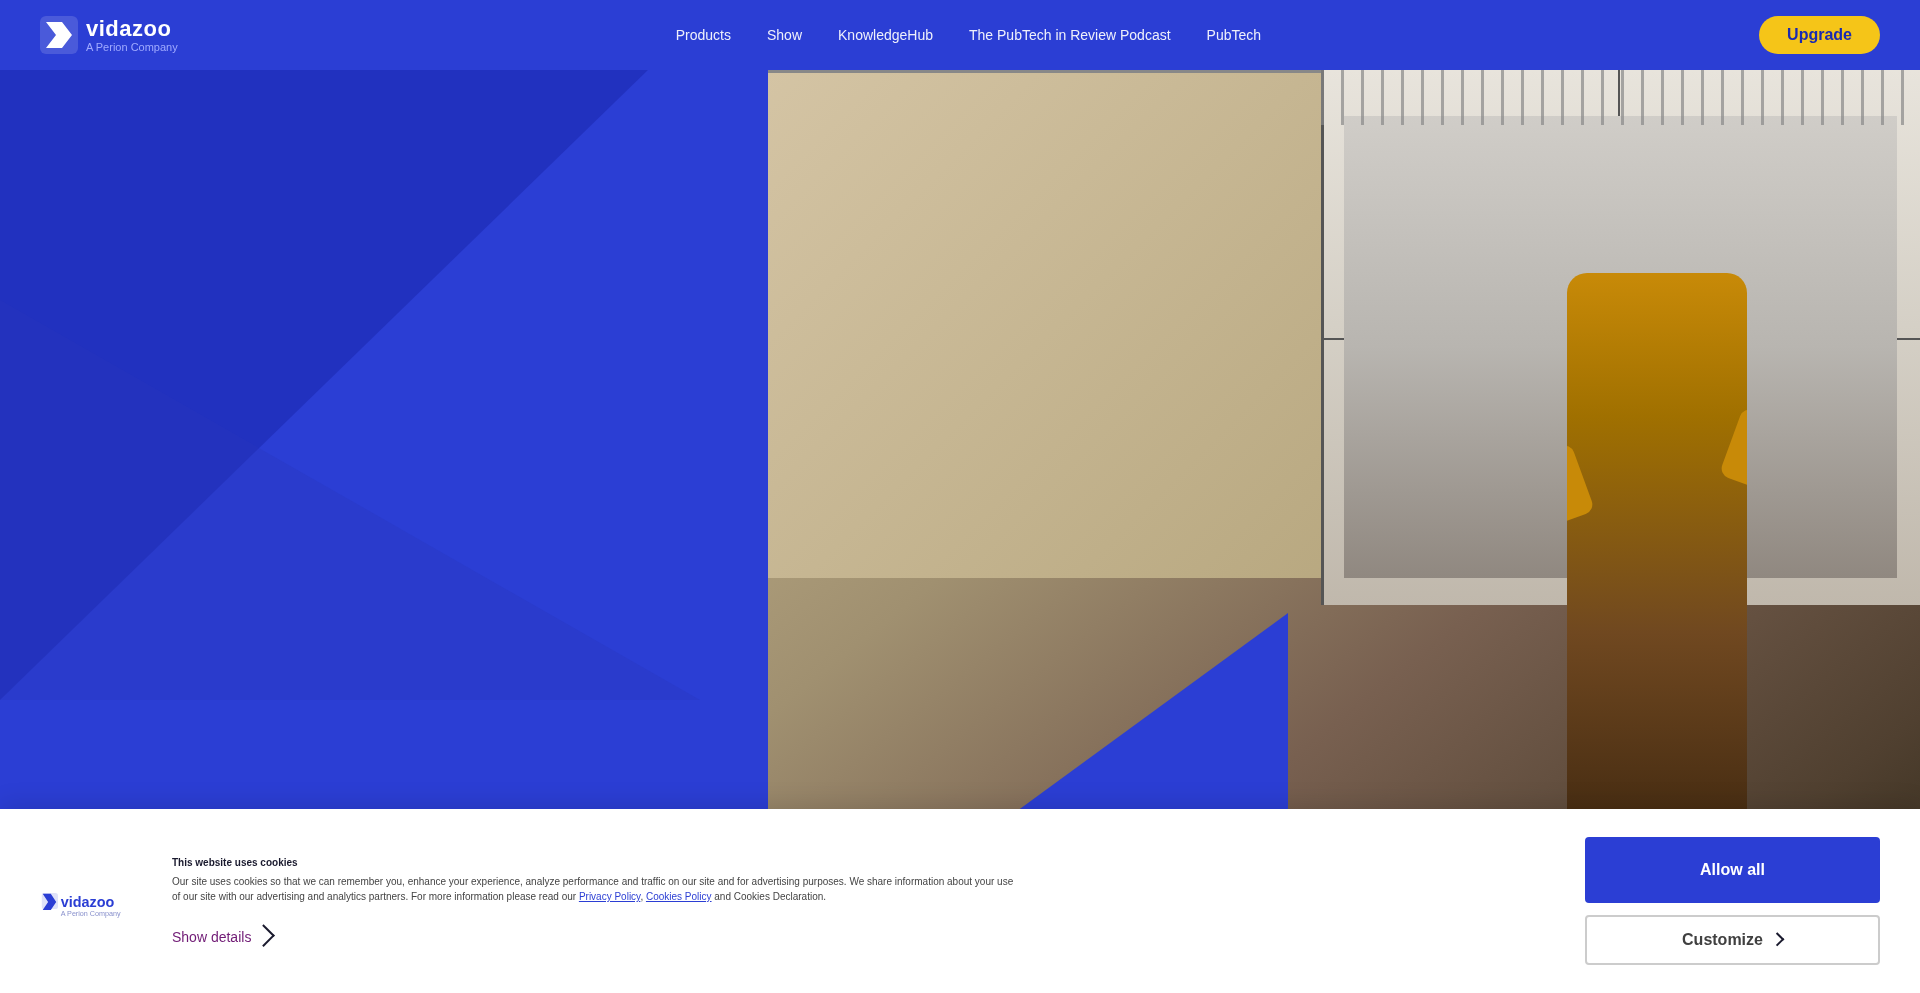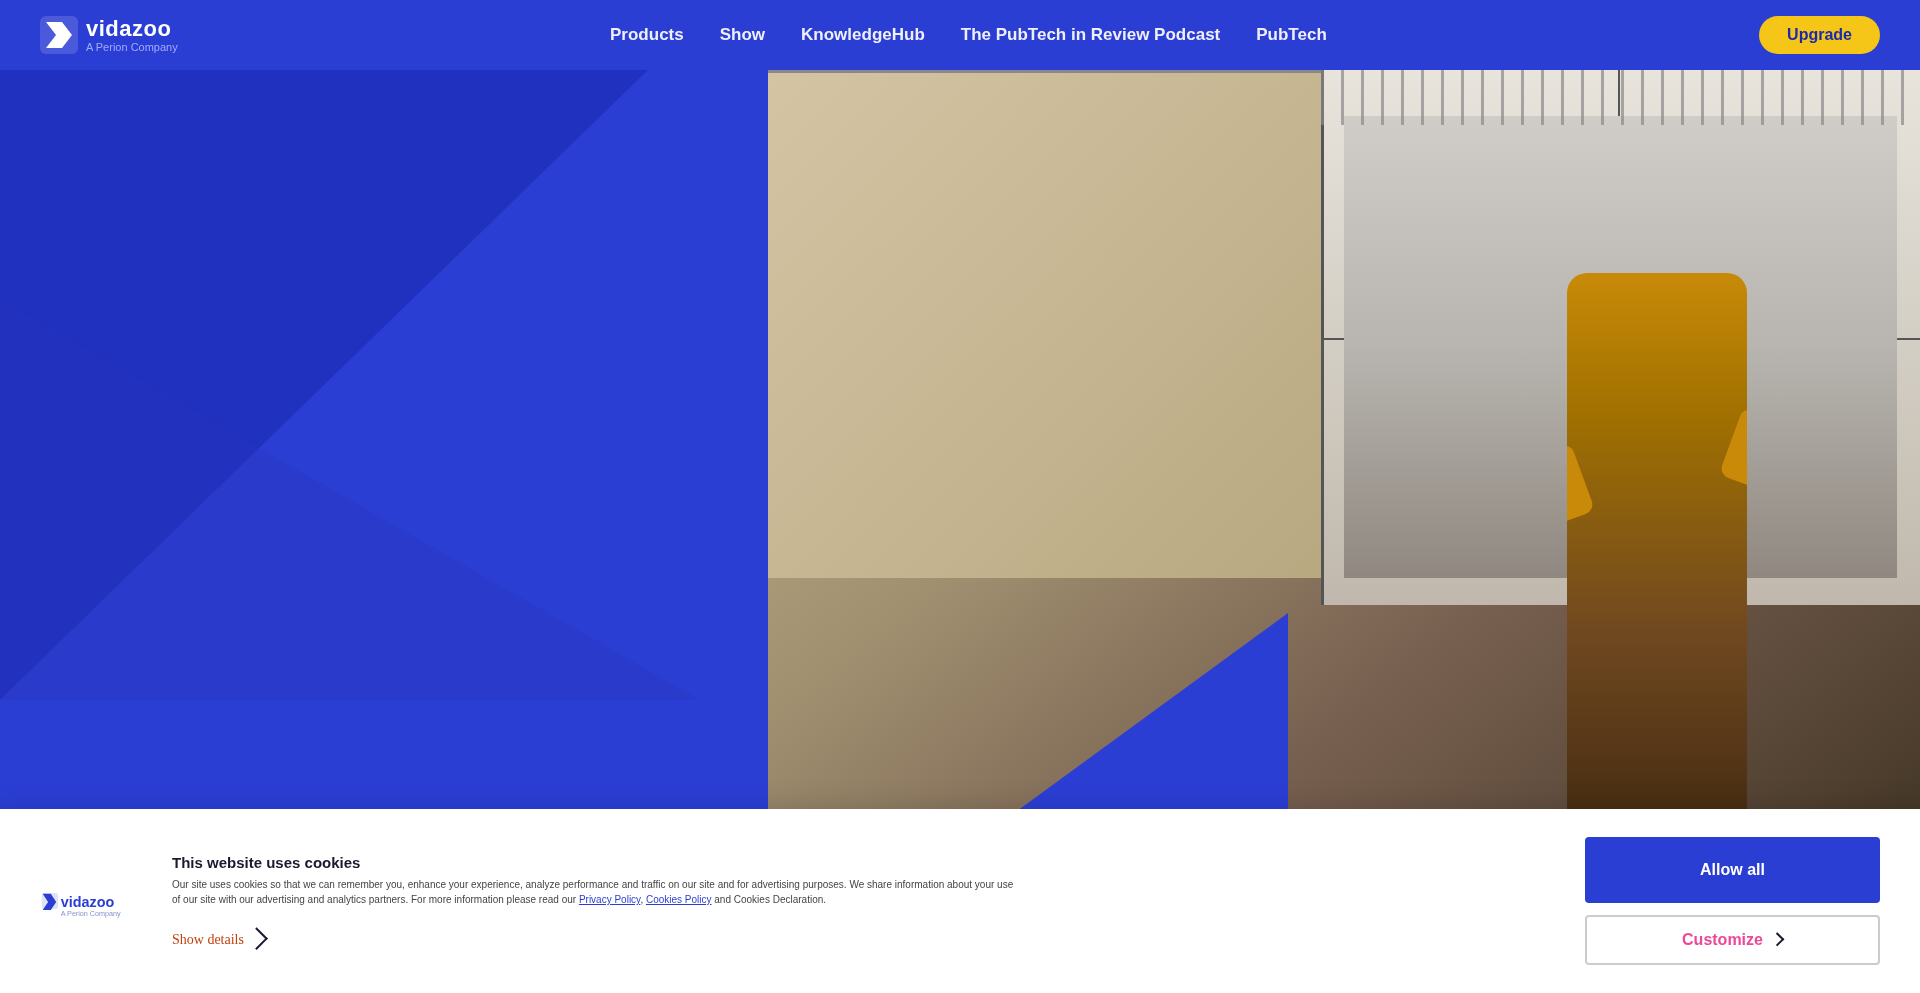--- a/index.html
+++ b/index.html
@@ -13,21 +13,21 @@
       background: #2B3ED4;
     }
     .nav-logo { display: flex; align-items: center; gap: 8px; cursor: pointer; }
     .logo-svg { width: 38px; height: 38px; }
     .nav-logo-text { display: flex; flex-direction: column; }
     .nav-logo-name { color: #fff; font-size: 22px; font-weight: 700; letter-spacing: 0.5px; line-height: 1.1; }
     .nav-logo-sub { color: #a0aaff; font-size: 11px; font-weight: 400; }
 
     .nav-links { display: flex; align-items: center; gap: 36px; }
     .nav-link {
-      color: #fff; text-decoration: none; font-size: 17px; font-weight: 700;
+      color: #fff; text-decoration: none; font-size: 14px; font-weight: 400;
       opacity: 0.92; cursor: pointer;
     }
     .nav-upgrade {
       background: #F5C518; color: #1a2ab0; border: none; border-radius: 50px;
       padding: 10px 28px; font-size: 16px; font-weight: 700; cursor: pointer;
     }
 
     
     .hero {
       width: 100%; height: 100vh; min-height: 700px;
@@ -79,44 +79,44 @@
       padding: 28px 40px;
       display: flex; align-items: center; justify-content: space-between;
       box-shadow: 0 -4px 24px rgba(0,0,0,0.12);
       gap: 40px;
     }
     .cookie-left { display: flex; align-items: center; gap: 32px; flex: 1; }
     .cookie-logo { width: 100px; flex-shrink: 0; display: flex; align-items: center; }
     .cookie-logo svg { width: 90px; height: 38px; }
     .cookie-content { flex: 1; }
     .cookie-title {
-      font-size: 15px; font-weight: 700; color: #1a1a2e; margin-bottom: 6px;
+      font-size: 10px; font-weight: 700; color: #1a1a2e; margin-bottom: 6px;
     }
     .cookie-body {
       font-size: 10px; color: #444; line-height: 1.5; max-width: 850px;
     }
     .cookie-link { color: #2B3ED4; text-decoration: underline; cursor: pointer; }
     .cookie-show-details {
       display: flex; align-items: center; gap: 6px;
-      margin-top: 25px; color: #c2410c; font-size: 14px;
-      cursor: pointer; font-weight: 500; font-family: Liberation Serif, serif;
+      margin-top: 25px; color: #701a75; font-size: 14px;
+      cursor: pointer; font-weight: 500;
     }
     .cookie-chevron {
       display: inline-block; width: 16px; height: 16px;
       border-right: 2px solid #1a1a2e; border-bottom: 2px solid #1a1a2e;
       transform: rotate(-45deg) translateY(-2px);
     }
     .cookie-buttons { display: flex; flex-direction: column; gap: 12px; flex-shrink: 0; }
     .btn-allow-all {
       background: #2B3ED4; color: #fff; border: none; border-radius: 4px;
       padding: 24px 60px; font-size: 16px; font-weight: 700; cursor: pointer;
       white-space: nowrap; min-width: 295px;
     }
     .btn-customize {
-      background: #fff; color: #ec4899; border: 2px solid #ccc; border-radius: 4px;
+      background: #fff; color: #404040; border: 2px solid #ccc; border-radius: 4px;
       padding: 14px 60px; font-size: 16px; font-weight: 600; cursor: pointer;
       white-space: nowrap; display: flex; align-items: center; justify-content: center; gap: 10px;
     }
     .btn-customize-chevron {
       display: inline-block; width: 10px; height: 10px;
       border-right: 2px solid #1a1a2e; border-bottom: 2px solid #1a1a2e;
       transform: rotate(-45deg) translateY(-1px);
     }
   </style>
 </head>

